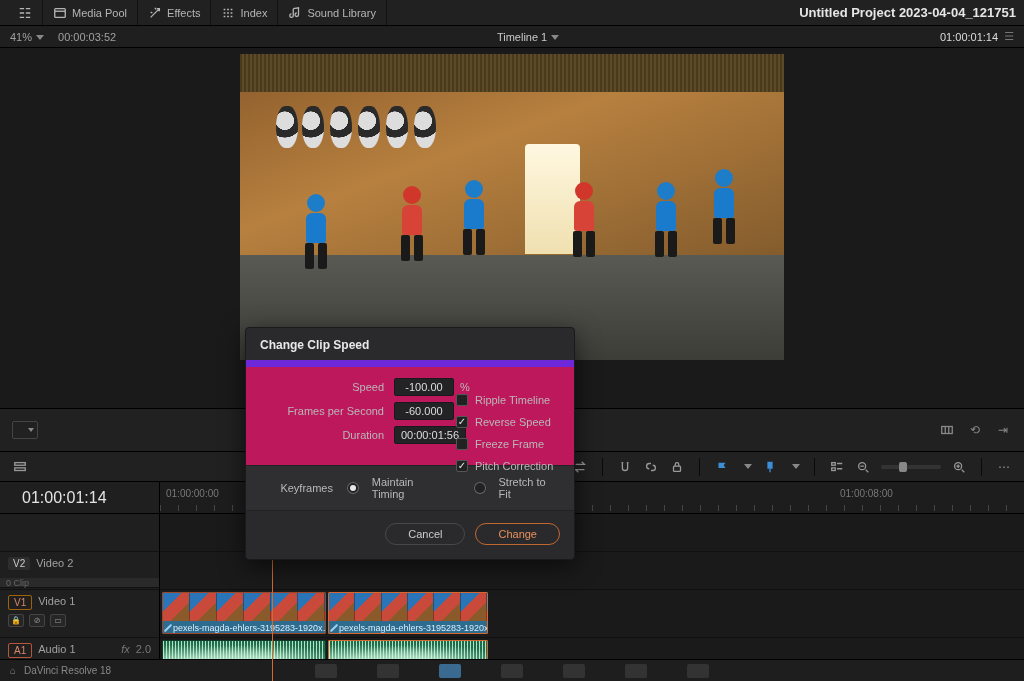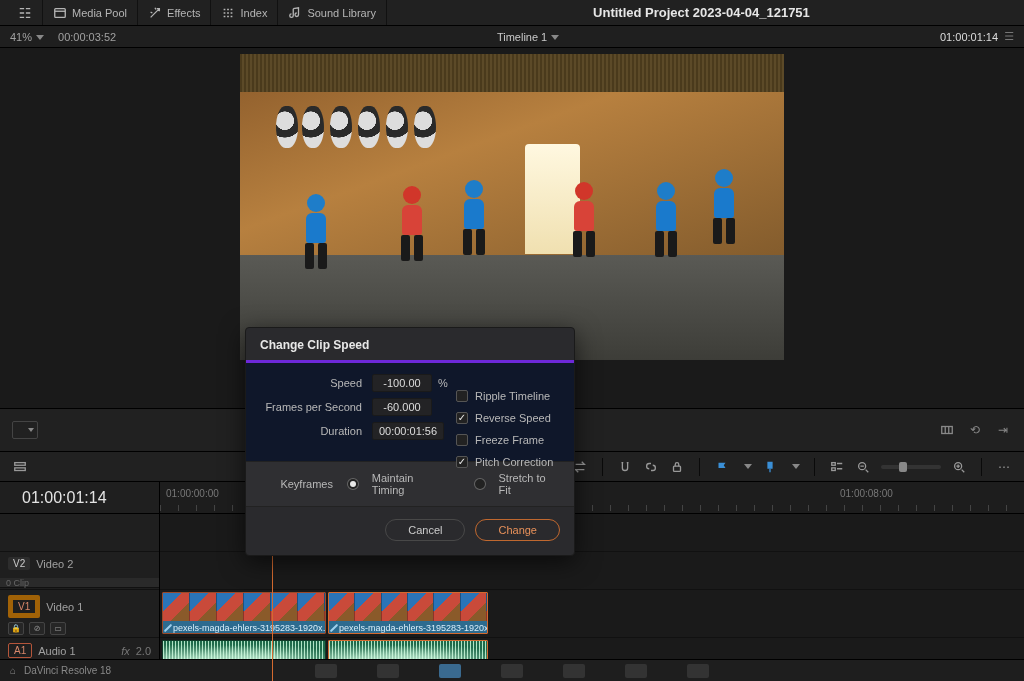--- a/index.html
+++ b/index.html
@@ -2,21 +2,21 @@
 <html><head>
 <meta charset="utf-8">
 <style>
 * { margin: 0; padding: 0; box-sizing: border-box; font-family: -apple-system, "Segoe UI", Arial, sans-serif; }
 body { background: #1a1a1a; color: #a0a0a0; font-size: 12px; overflow: hidden; width: 1024px; height: 681px; position: relative; }
 
 
 .top-toolbar { height: 26px; background: #212121; display: flex; align-items: center; padding: 0 8px; border-bottom: 1px solid #000; }
 .top-toolbar .tbtn { display: flex; align-items: center; gap: 5px; padding: 3px 10px; color: #b5b5b5; font-size: 11px; cursor: pointer; border-right: 1px solid #111; height: 100%; }
 .top-toolbar .tbtn svg { width: 14px; height: 14px; }
-.top-toolbar .title { flex: 1; text-align: center; color: #e6e6e6; font-size: 13px; font-weight: 600; }
+.top-toolbar .title { flex: 1; text-align: right; color: #e6e6e6; font-size: 13px; font-weight: 600; }
 
 
 .second-bar { height: 22px; background: #1f1f1f; display: flex; align-items: center; padding: 0 10px; border-bottom: 1px solid #000; font-size: 11px; }
 .second-bar .left { display: flex; align-items: center; gap: 6px; }
 .second-bar .center { flex: 1; text-align: center; color: #c9c9c9; }
 .second-bar .right { color: #dcdcdc; font-feature-settings: "tnum"; display:flex; align-items:center; gap:6px;}
 .chev { width:0;height:0;border-left:4px solid transparent;border-right:4px solid transparent;border-top:5px solid #888;display:inline-block;margin-left:4px;vertical-align:middle;}
 
 
 .viewer-area { height: 360px; background: #1a1a1a; display: flex; justify-content: center; align-items: flex-start; padding-top: 6px; }
@@ -41,21 +41,21 @@
 .mid-bar .ibtn{width:18px;height:18px;display:inline-flex;align-items:center;justify-content:center;color:#888;cursor:pointer}
 .square-dropdown{width:26px;height:18px;border:1px solid #444;border-radius:2px;position:relative}
 .square-dropdown::after{content:"";position:absolute;right:3px;top:6px;width:0;height:0;border-left:3px solid transparent;border-right:3px solid transparent;border-top:4px solid #888}
 .dots{display:flex;gap:4px;align-items:center}
 .dots span{width:5px;height:5px;border-radius:50%;background:#666}
 .dots span.active{background:#ccc}
 
 
 .dialog{position:absolute;left:245px;top:327px;width:330px;background:#2a2a2d;border:1px solid #1a1a1a;border-radius:4px;box-shadow:0 6px 24px rgba(0,0,0,.6);z-index:50}
 .dialog-title{padding:10px 14px 8px;color:#e8e8e8;font-size:12px;font-weight:600}
-.dialog-body{padding:8px 6px 6px;background:#0f172a;border-top:3px solid #6d28d9;border-bottom:1px solid #222}
+.dialog-body{padding:8px 28px 6px;background:#be185d;border-top:7px solid #6d28d9;border-bottom:1px solid #222}
 .drow{display:flex;align-items:center;height:24px;font-size:11px;color:#b8b8b8}
 .drow .lbl{width:120px;text-align:right;padding-right:10px}
 .drow .val{width:60px;height:18px;background:#232325;border:1px solid #1a1a1a;border-radius:2px;color:#ddd;text-align:center;font-size:11px;line-height:16px}
 .drow .unit{margin-left:6px}
 .drow .chk{width:12px;height:12px;border:1px solid #555;border-radius:2px;margin-right:7px;display:inline-flex;align-items:center;justify-content:center;background:#222}
 .drow .chk.on::after{content:"✓";color:#e8e8e8;font-size:10px;line-height:1}
 .drow .radio{width:12px;height:12px;border:1px solid #666;border-radius:50%;margin-right:7px;display:inline-flex;align-items:center;justify-content:center;background:#222}
 .drow .radio.on::after{content:"";width:6px;height:6px;border-radius:50%;background:#e8e8e8}
 .dialog-body .right-col{position:absolute;left:210px;top:22px;width:150px}
 .dialog-body .right-col .drow{height:22px}
@@ -69,23 +69,23 @@
 .tl-toolbar .sep{width:1px;height:18px;background:#0a0a0a;margin:0 4px}
 .ticon{width:16px;height:16px;color:#999;display:inline-flex;align-items:center;justify-content:center;cursor:pointer}
 .ticon.blue{color:#3a8fd6}
 
 
 .tl-area{display:flex;height:236px;background:#1a1a1a}
 .tl-left{width:160px;background:#1f1f1f;border-right:1px solid #000}
 .tl-tc{height:32px;display:flex;align-items:center;padding-left:22px;color:#e4e4e4;font-size:16px;font-feature-settings:"tnum";border-bottom:1px solid #000;font-weight:300}
 .tl-gap{height:38px;border-bottom:1px solid #111}
 .track-head{border-bottom:1px solid #111;padding:5px 8px 4px}
-.track-head .row1{display:flex;align-items:center;gap:6px;font-size:11px}
+.track-head .row1{display:flex;gap:6px;font-size:11px}
 .track-head .tag{padding:1px 5px;border-radius:2px;font-size:10px;color:#ccc;background:#2d2d2d}
-.track-head .tag.v1{border:5px solid #a16207;color:#d8876a;background:transparent}
+.track-head .tag.v1{border:1px solid #a16207;color:#d8876a;background:transparent}
 .track-head .tag.a1{border:1px solid #b5553a;color:#d8876a;background:transparent}
 .track-head .row2{display:flex;gap:5px;margin-top:4px}
 .mini-btn{width:16px;height:13px;border:1px solid #444;border-radius:2px;font-size:8px;color:#999;display:flex;align-items:center;justify-content:center;background:#262626}
 .track-head.h-v2{height:38px}
 .track-head.h-v1{height:48px}
 .track-head.h-a1{height:48px}
 
 .tl-right{flex:1;position:relative;overflow:hidden}
 .ruler{height:32px;border-bottom:1px solid #000;position:relative;background:#1d1d1d}
 .ruler .tick{position:absolute;top:6px;font-size:10px;color:#777}

